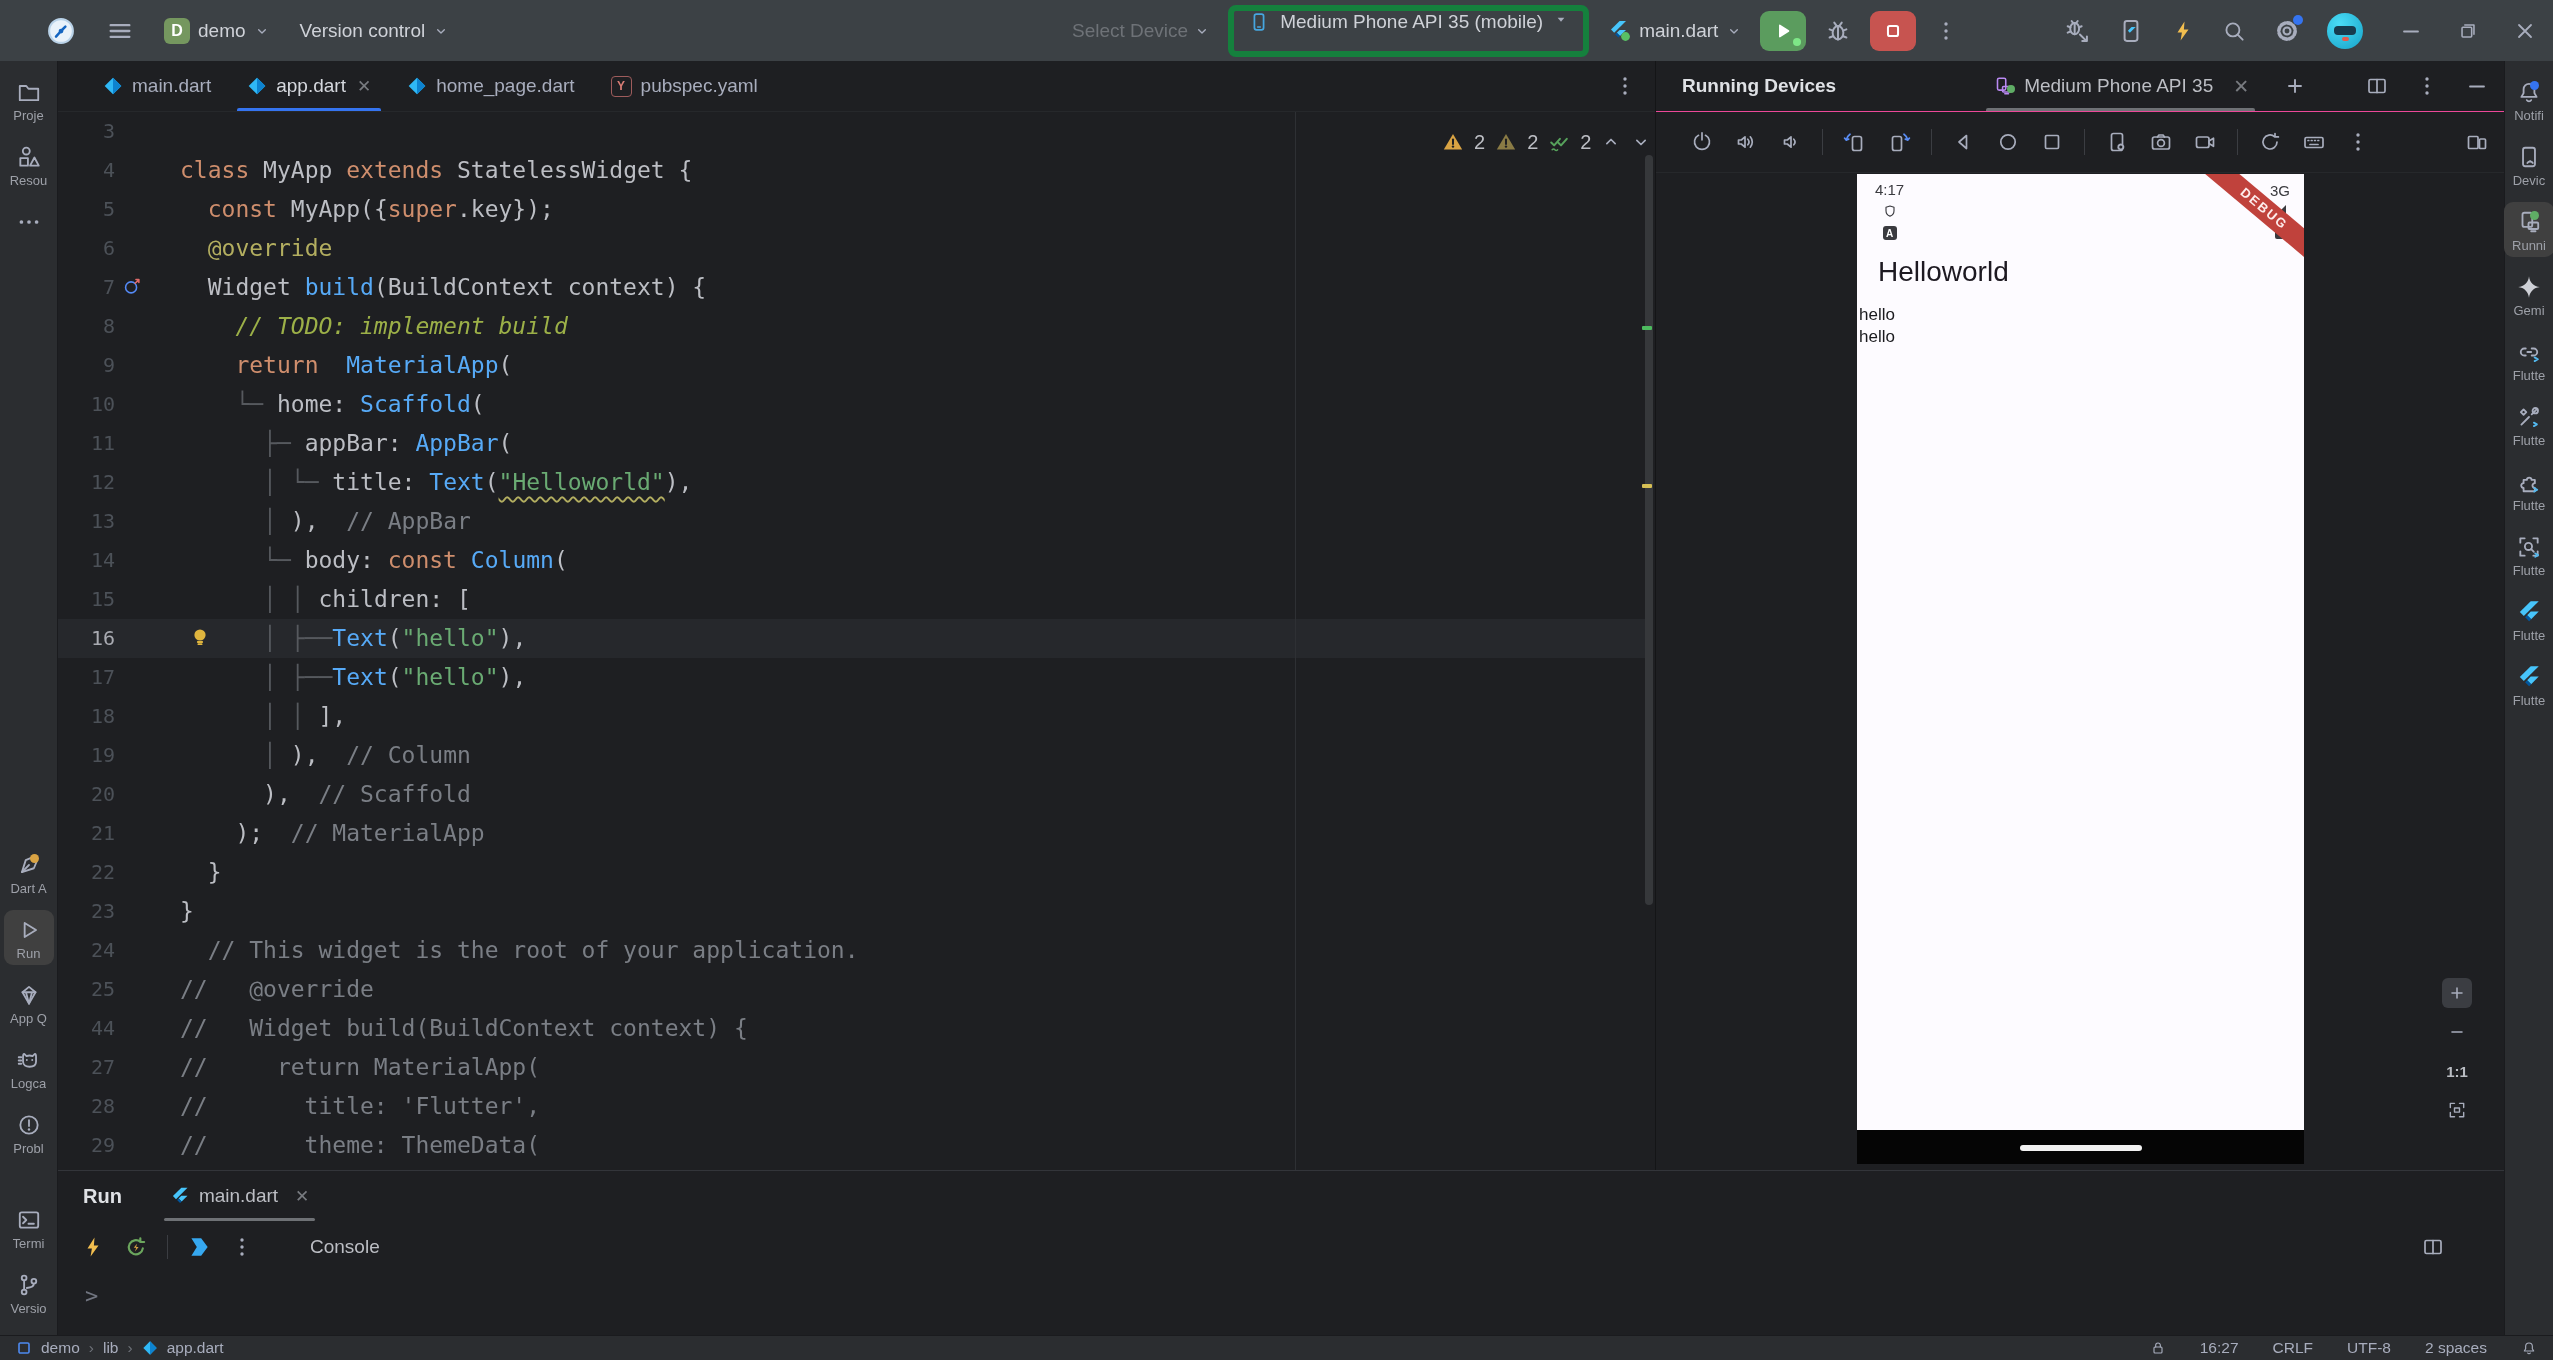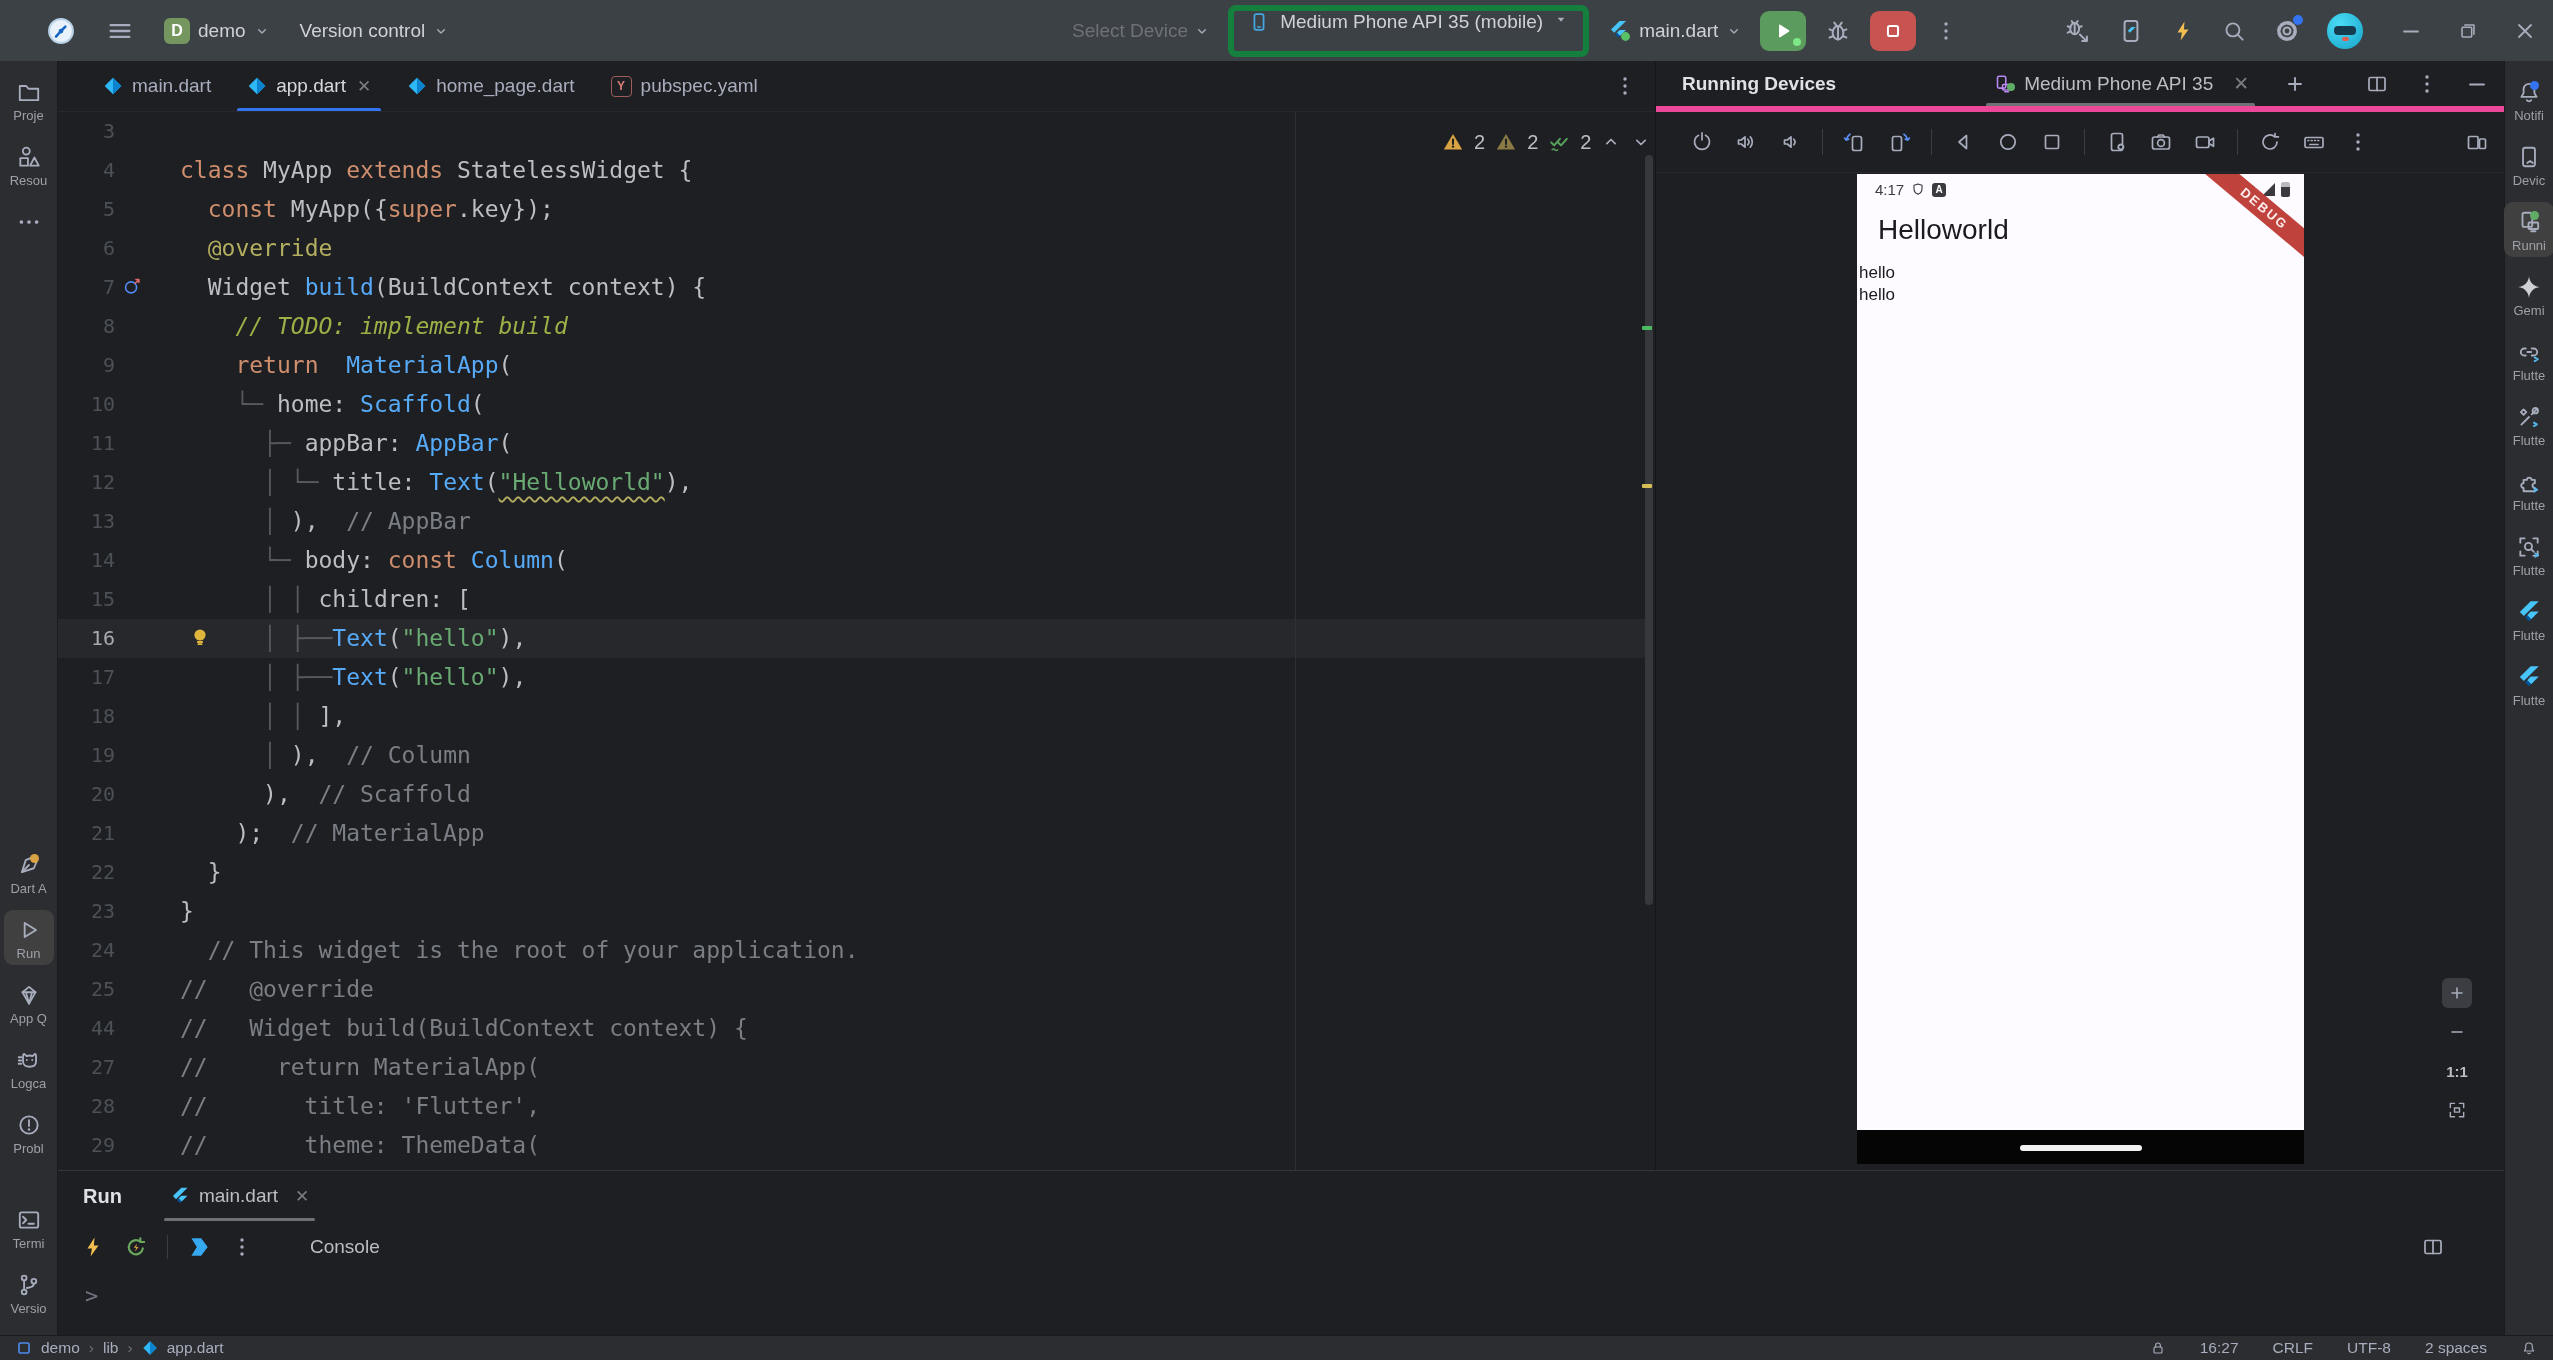--- a/index.html
+++ b/index.html
@@ -65,34 +65,34 @@
   .tok-strw{color:#6AAB73;text-decoration:underline wavy #B3AE60 2px;text-underline-offset:6px;}
   #marginLine{position:absolute;left:1238px;top:0;bottom:0;width:1px;background:#2E3034;}
   #vScroll{position:absolute;left:1588px;top:43px;width:8px;height:750px;background:#54575B;opacity:.45;border-radius:4px;}
   .stripeMark{position:absolute;left:1585px;width:10px;height:4px;border-radius:1px;}
   #inspect{position:absolute;left:1385px;top:12px;height:36px;display:flex;align-items:center;gap:10px;color:#BCBEC4;font-size:20px;}
   #inspect .icn{cursor:pointer;}
   #ovrIcon{position:absolute;left:64px;top:163px;}
   #bulb{position:absolute;left:131px;top:513px;}
   
   #devicePanel{position:absolute;left:1655px;top:61px;width:850px;height:1109px;background:#1E1F22;border-left:1px solid #141517;box-sizing:border-box;}
-  #devHeader{height:51px;display:flex;align-items:center;padding-left:26px;border-bottom:6px solid #ec4899;box-sizing:border-box;}
+  #devHeader{height:51px;display:flex;align-items:center;padding-left:26px;border-bottom:1px solid #ec4899;box-sizing:border-box;}
   #devTitle{font-weight:bold;color:#DFE1E5;}
   .dtab{display:flex;align-items:center;gap:10px;margin-left:150px;height:100%;position:relative;color:#BCBEC4;cursor:pointer;padding:0 6px;}
   .dtab::after{content:"";position:absolute;left:0;right:0;bottom:0;height:3px;background:#6E7175;border-radius:2px 2px 0 0;}
   #devHeaderRight{margin-left:auto;display:flex;align-items:center;gap:26px;margin-right:16px;}
   #devToolbar{height:61px;display:flex;align-items:center;gap:20px;padding-left:34px;border-bottom:1px solid #26282B;box-sizing:border-box;position:relative;}
   #devToolbar .tsep{width:1px;height:26px;background:#3B3D42;}
   #devToolbar .icn{cursor:pointer;}
   #devContent{position:relative;height:996px;}
   #phone{position:absolute;left:201px;top:1px;width:447px;height:956px;background:#FDFBFF;overflow:hidden;}
   #phoneNav{position:absolute;left:201px;top:957px;width:447px;height:34px;background:#050505;}
   #phoneNav .pill{position:absolute;left:163px;top:15px;width:122px;height:6px;border-radius:3px;background:#F2F2F2;}
   .ph-status{display:flex;justify-content:space-between;align-items:center;padding:7px 14px 0 18px;color:#3A3A3F;font-size:15px;}
-  .ph-sl,.ph-sr{display:flex;align-items:center;gap:6px;}
+  .ph-sl,.ph-sr{display:flex;align-items:center;gap:6px;flex-direction:column;}
   .abox{width:14px;height:14px;background:#3A3A3F;color:#fff;border-radius:3px;font-size:10px;font-weight:bold;
         display:inline-flex;align-items:center;justify-content:center;}
   .sigtri{width:0;height:0;border-left:13px solid transparent;border-bottom:13px solid #3A3A3F;}
   .batt{width:9px;height:15px;border-radius:2px;background:linear-gradient(to top,#3A3A3F 70%,#B9B9BE 70%);}
   .ribbon{position:absolute;top:24px;right:-40px;width:160px;transform:rotate(40deg);background:#C0423C;color:#FDECEC;
           font-size:13px;font-weight:bold;letter-spacing:2px;text-align:center;line-height:22px;}
   .ph-title{margin:16px 0 0 21px;font-size:28px;color:#1D1921;}
   .ph-body{margin:16px 0 0 2px;font-size:17px;line-height:21.5px;color:#1A1A1E;}
   #zoomCtl{position:absolute;left:786px;top:805px;display:flex;flex-direction:column;align-items:center;gap:9px;color:#9DA0A8;}
   #zoomCtl .zbtn{width:30px;height:30px;display:flex;align-items:center;justify-content:center;cursor:pointer;border-radius:6px;}

